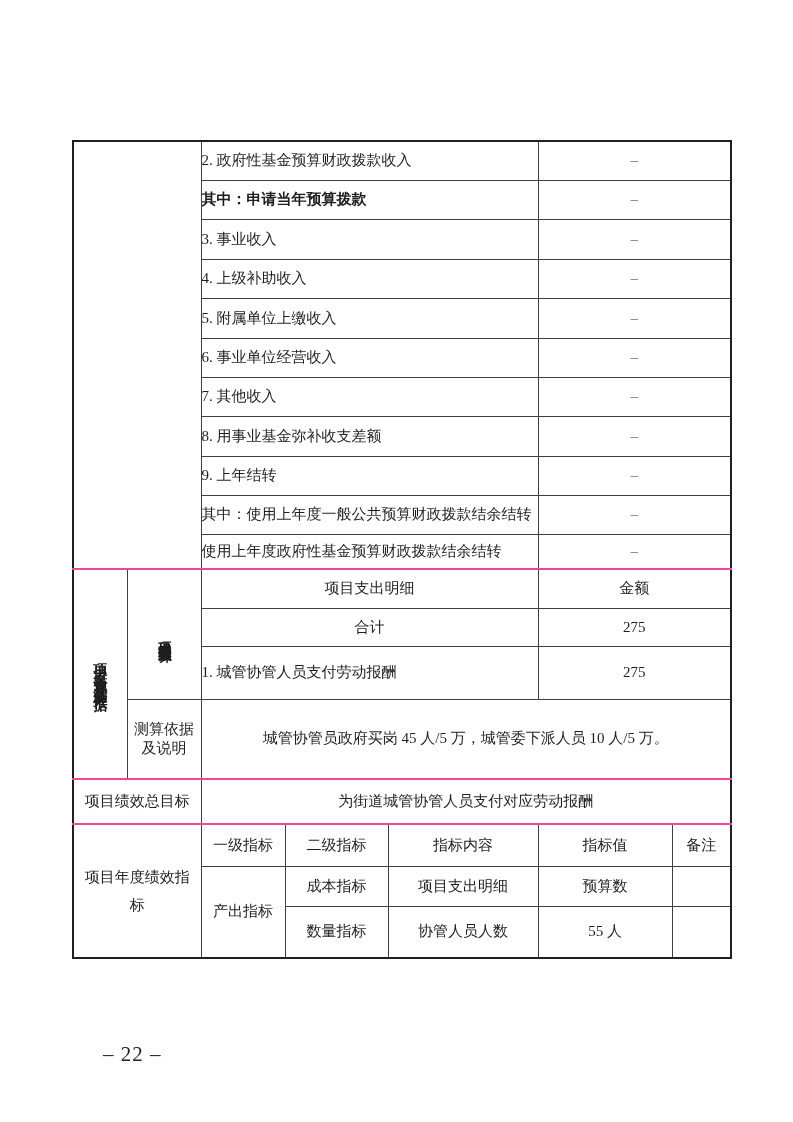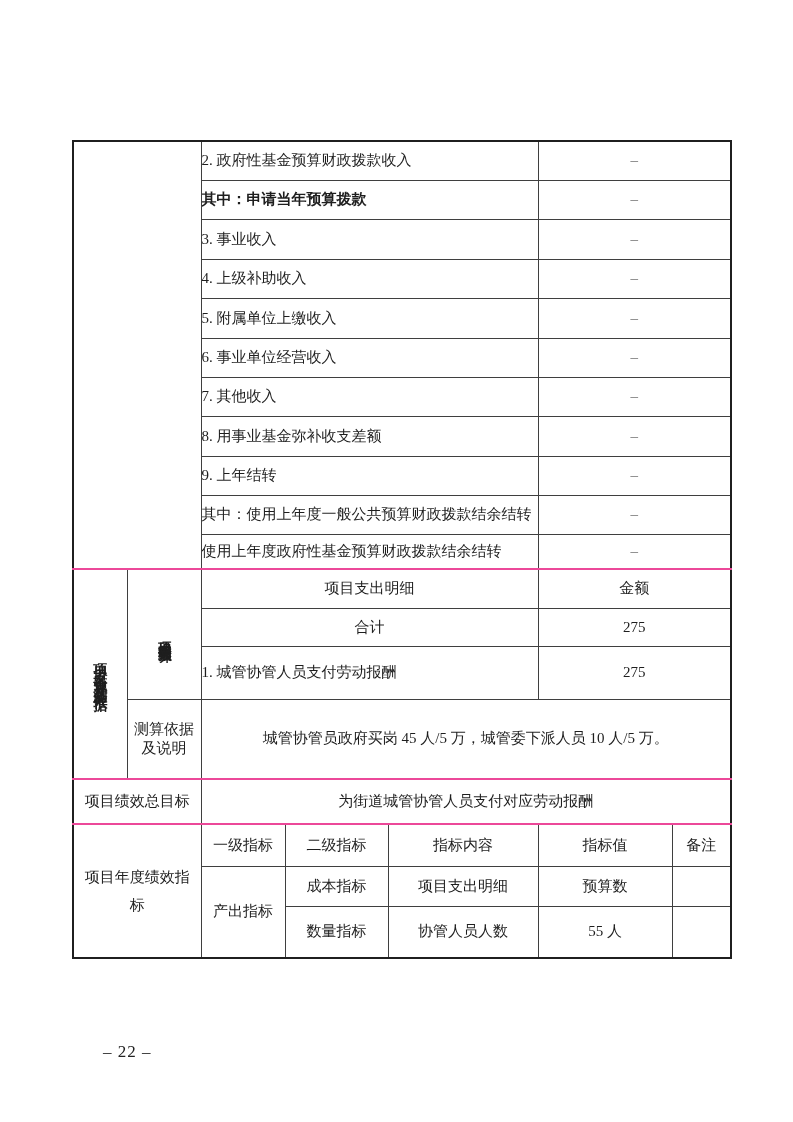--- a/index.html
+++ b/index.html
@@ -42,21 +42,21 @@
     font-size:14px;
   }
   .vtext.c1{letter-spacing:3.5px;}
   .vtext.c2{letter-spacing:1px;font-size:13.5px;}
   td.basis-lbl{text-align:center;line-height:2.6;}
   td.wrap-lbl{text-align:center;font-family:Liberation Serif, serif;}
   .wrap-inner{display:inline-block;width:106px;line-height:1.9;}
   tr.sec td{border-top:2px solid #ec4899;}
   .footer{
     position:absolute;left:103px;top:1042px;
-    font-size:17px;color:#222;
+    font-size:21px;color:#222;
     letter-spacing:1px;
   }
 </style>
 </head>
 <body>
 
 <div class="page">
 
   <table class="budget">
     <colgroup>

